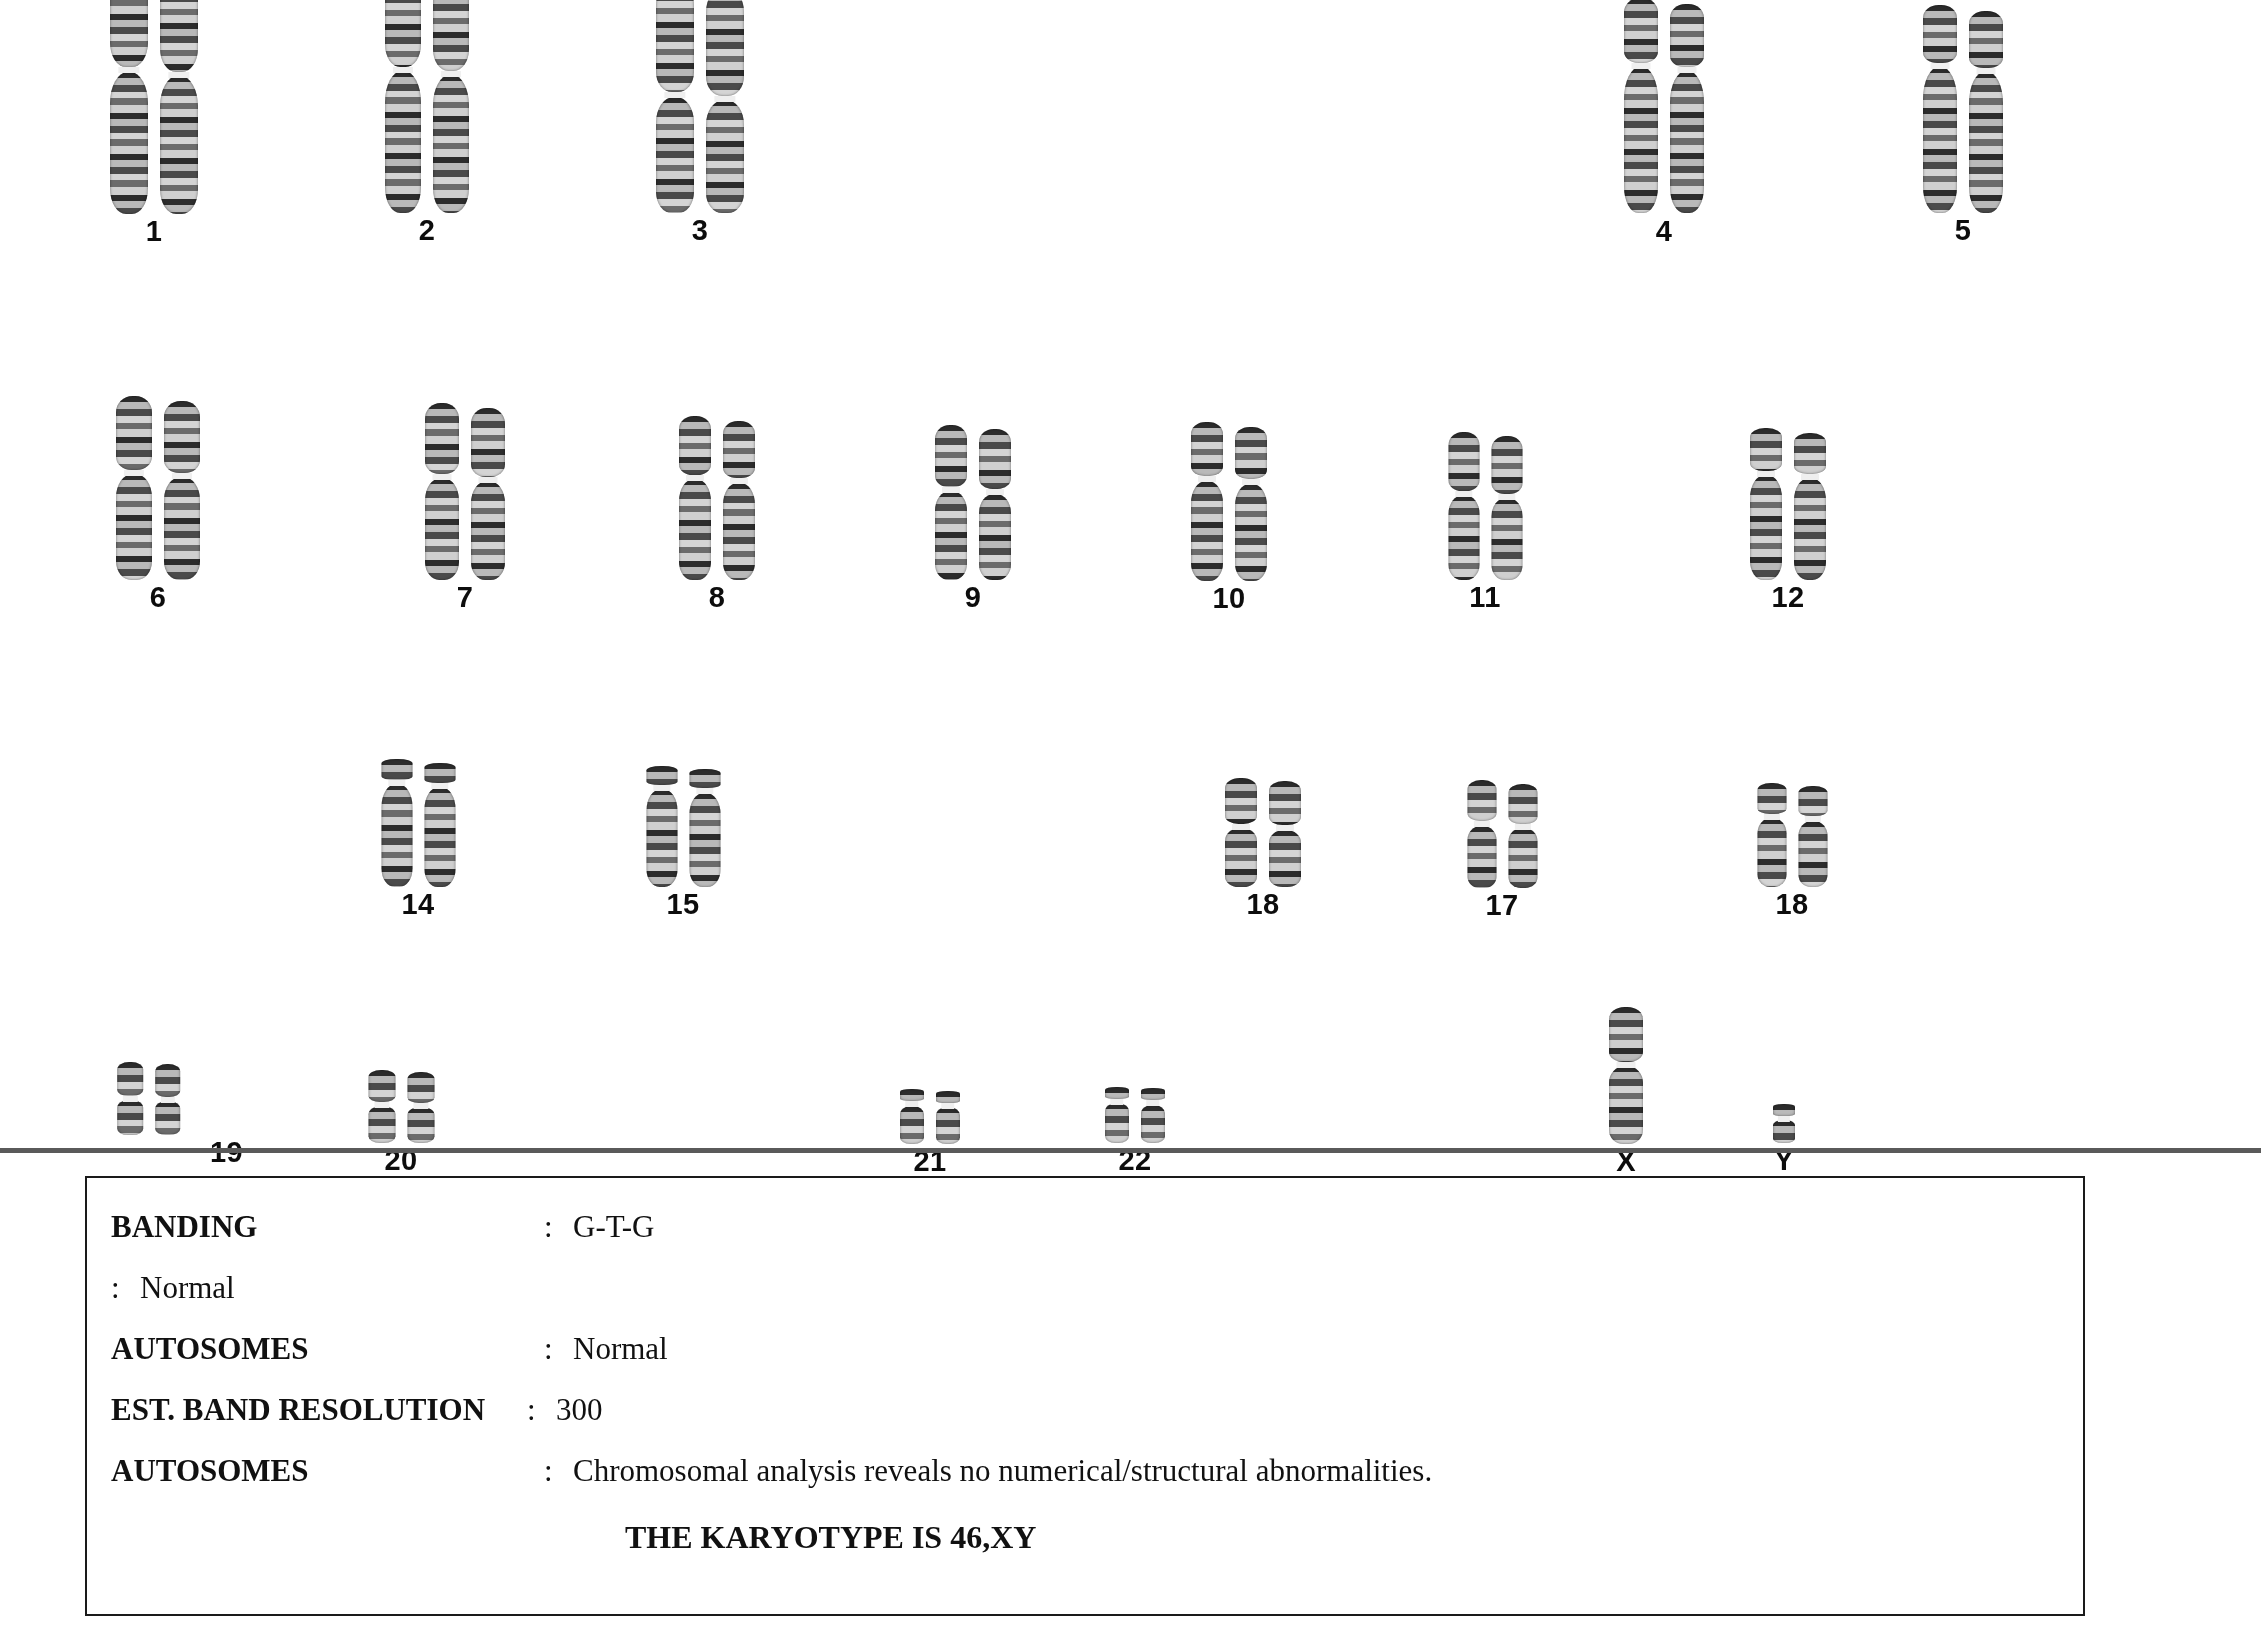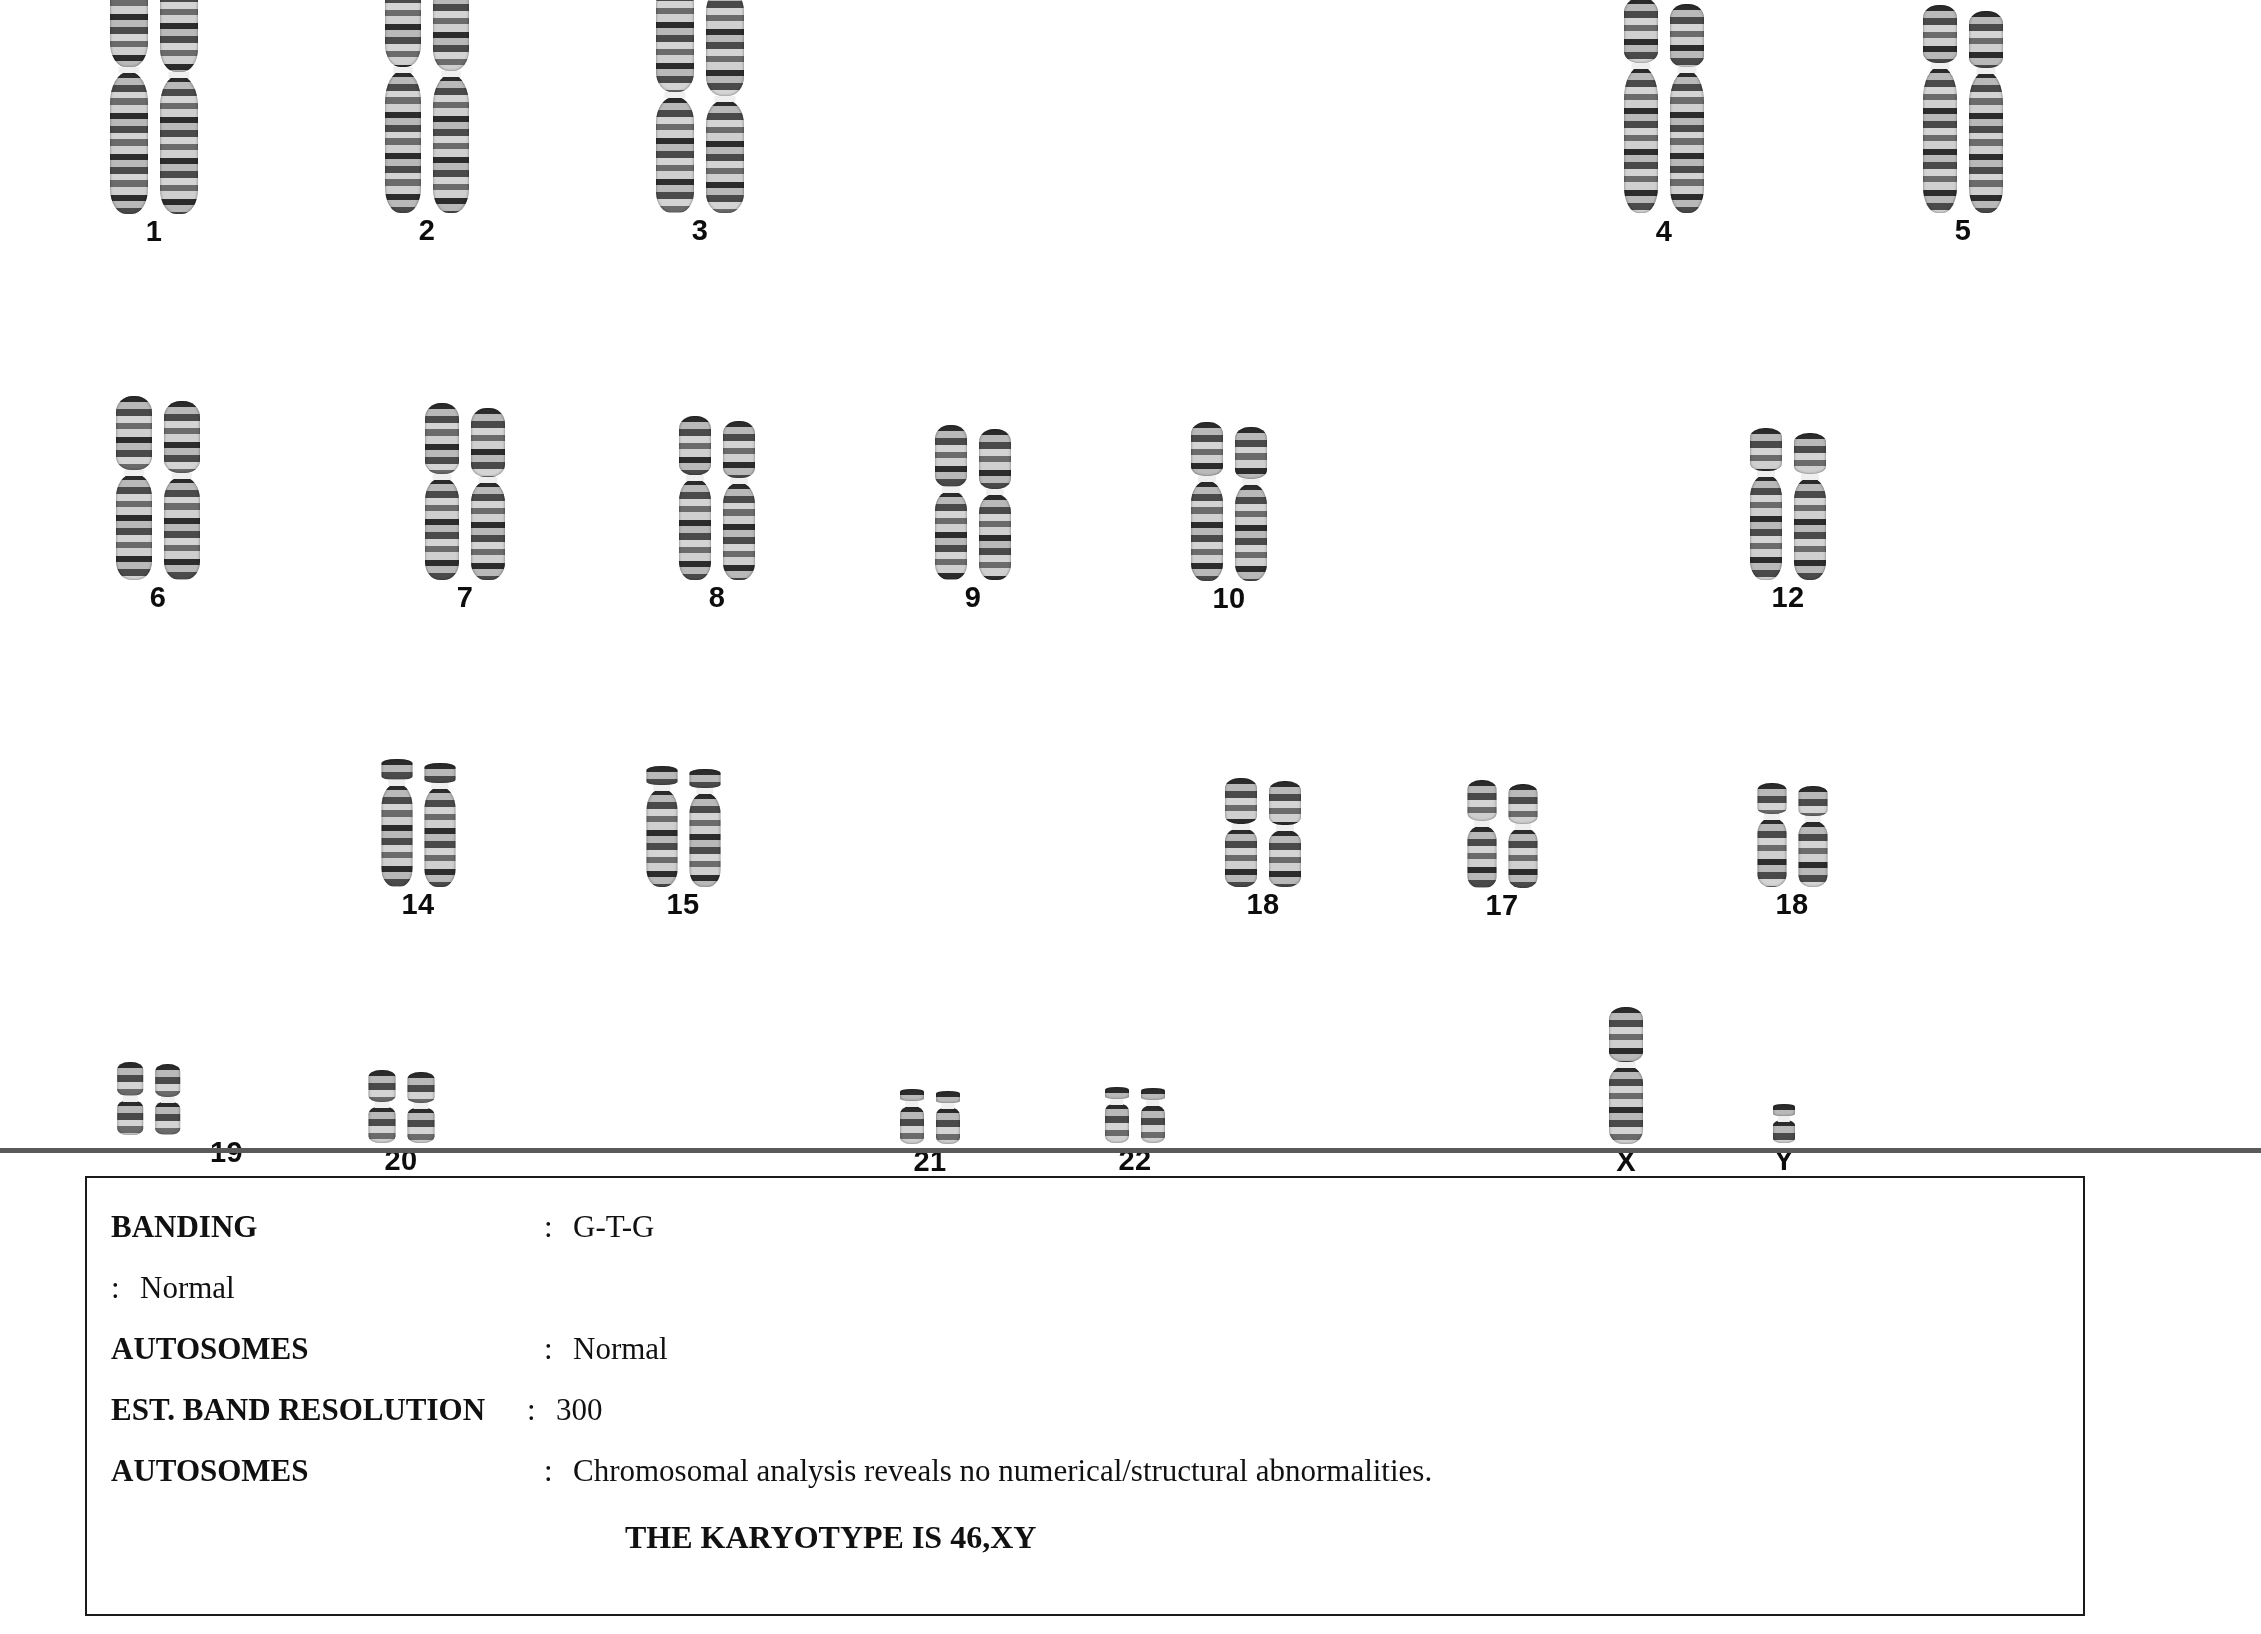--- a/index.html
+++ b/index.html
@@ -302,20 +302,35 @@
             <div class="centro" style="top: 54px;"></div>
           </div>
           <div class="chrom" style="width: 32px; height: 154px;">
             <div class="arm upper" style="height: 52px;"></div>
             <div class="arm lower" style="height: 97px;"></div>
             <div class="centro" style="top: 52px;"></div>
           </div>
         </div>
         <div class="chrom-label">10</div>
       </div>
+      <div class="chrom-cell" style="left: 1391px; width: 188px; top: 65px;">
+        <div class="pair" style="height: 148px;">
+          <div class="chrom" style="width: 31px; height: 148px;">
+            <div class="arm upper" style="height: 59px;"></div>
+            <div class="arm lower" style="height: 85px;"></div>
+            <div class="centro" style="top: 59px;"></div>
+          </div>
+          <div class="chrom" style="width: 31px; height: 144px;">
+            <div class="arm upper" style="height: 58px;"></div>
+            <div class="arm lower" style="height: 82px;"></div>
+            <div class="centro" style="top: 58px;"></div>
+          </div>
+        </div>
+        <div class="chrom-label">11</div>
+      </div>
       <div class="chrom-cell" style="left: 1694px; width: 188px; top: 61px;">
         <div class="pair" style="height: 152px;">
           <div class="chrom" style="width: 32px; height: 152px;">
             <div class="arm upper" style="height: 43px;"></div>
             <div class="arm lower" style="height: 105px;"></div>
             <div class="centro" style="top: 43px;"></div>
           </div>
           <div class="chrom" style="width: 32px; height: 147px;">
             <div class="arm upper" style="height: 41px;"></div>
             <div class="arm lower" style="height: 102px;"></div>

